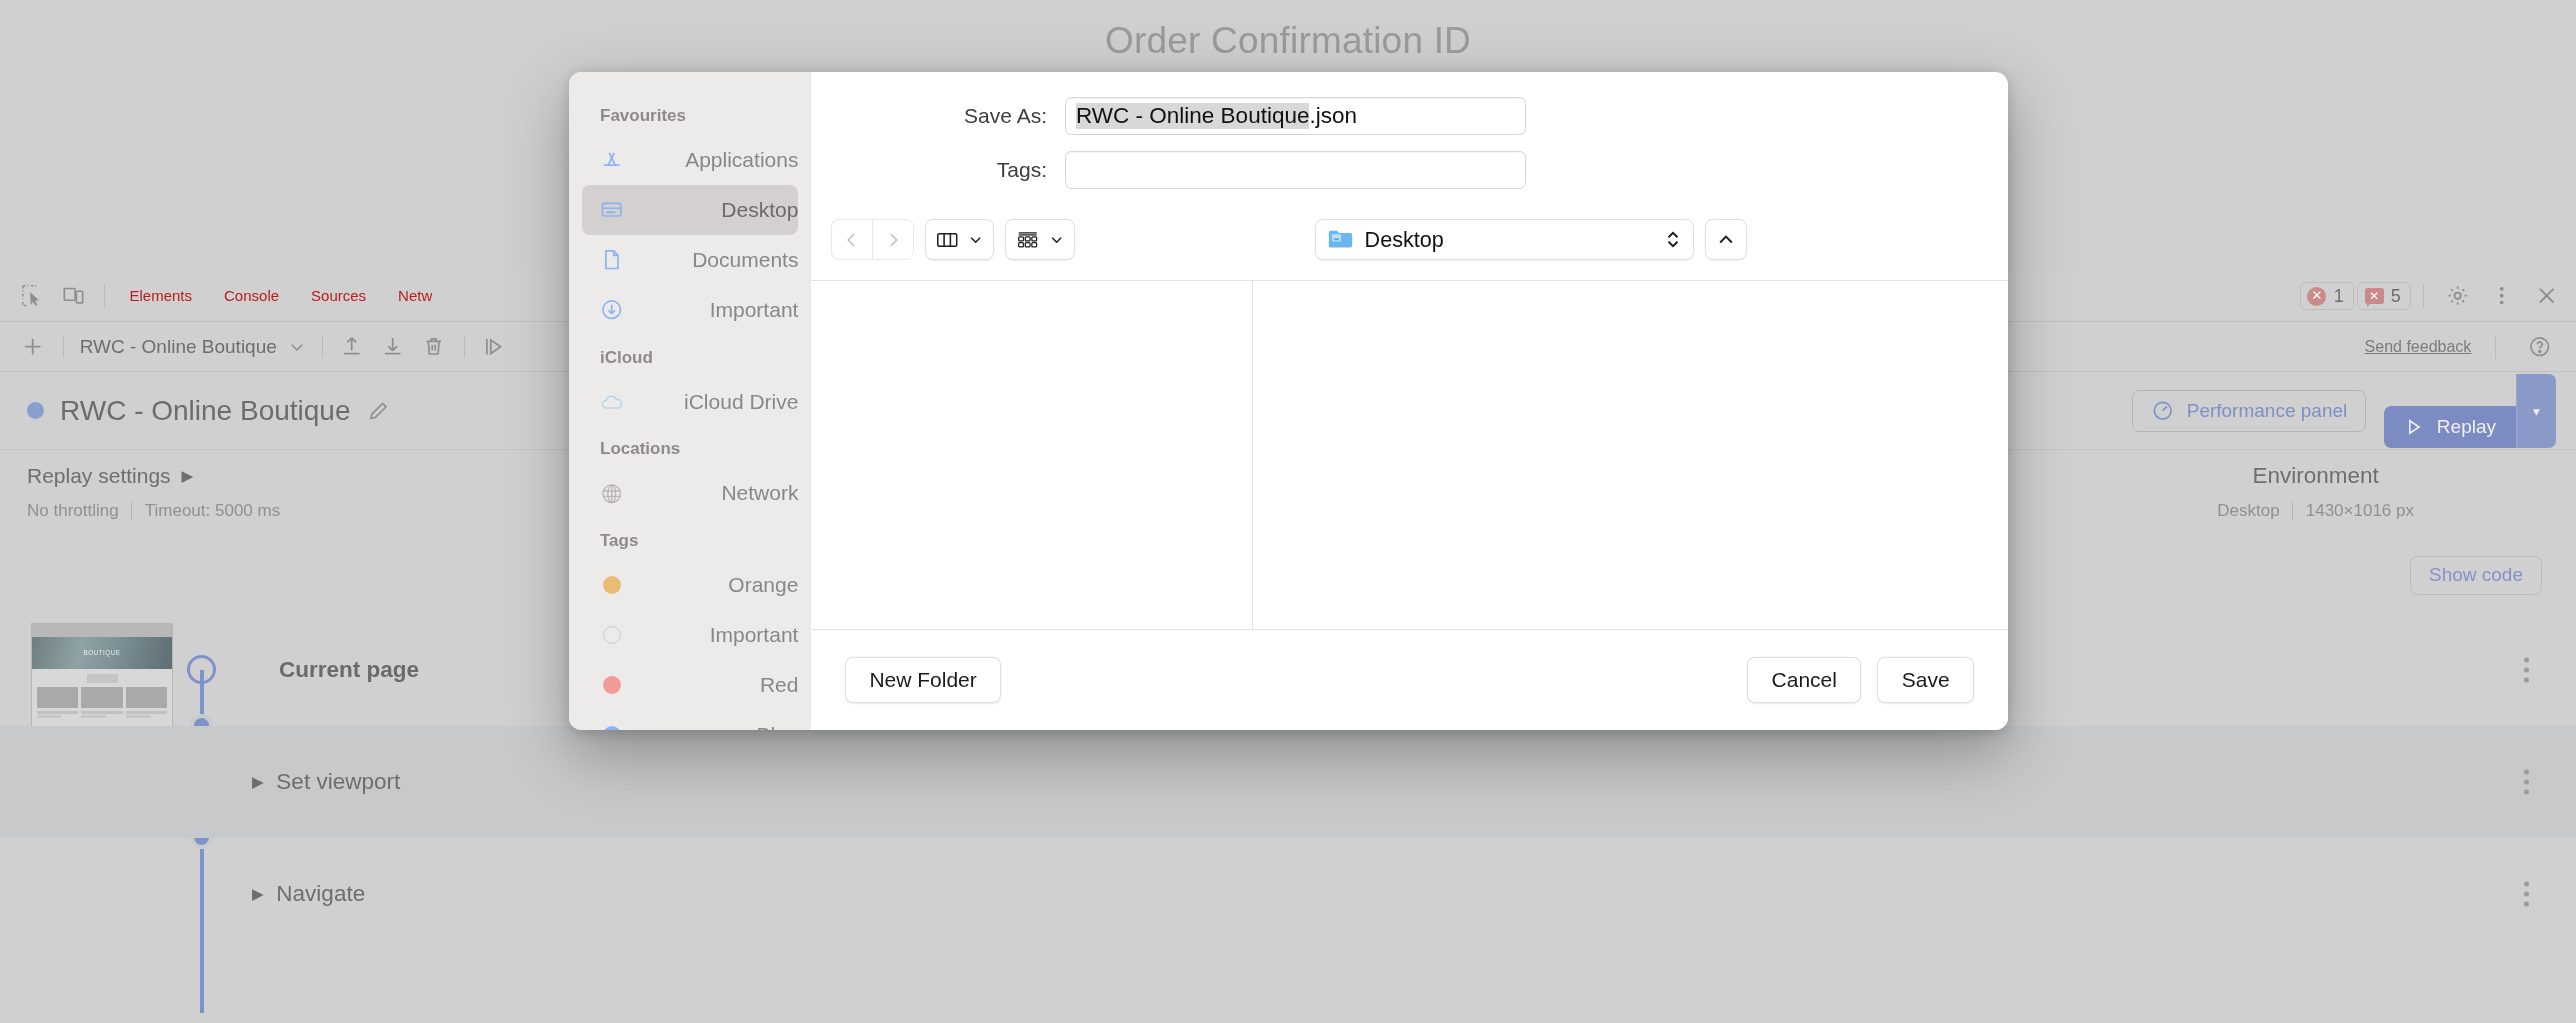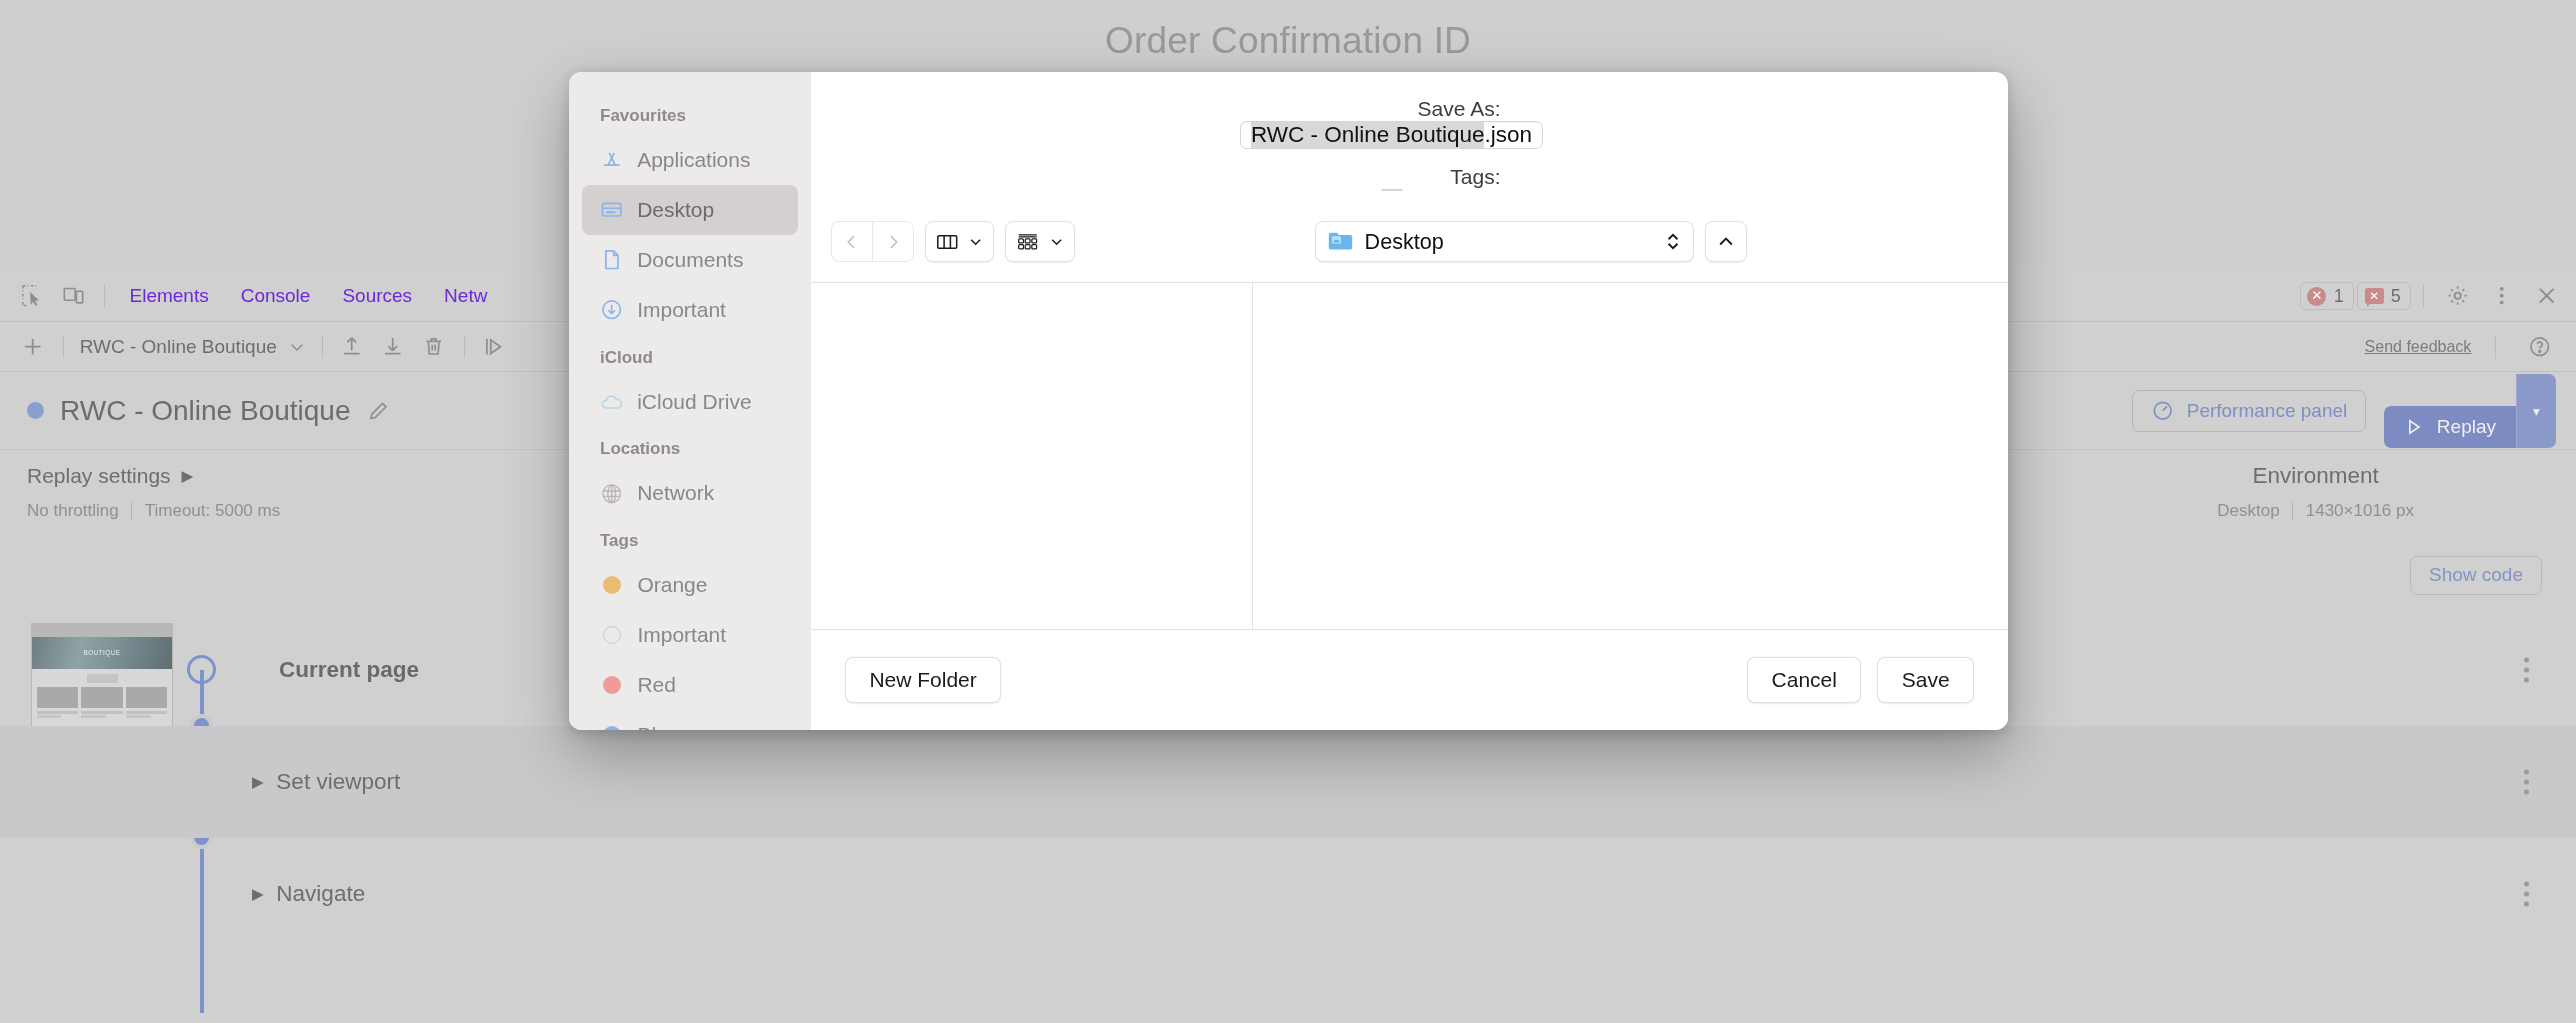--- a/index.html
+++ b/index.html
@@ -43,21 +43,21 @@
   }
   .dt-icon-btn {
     width: 41px; height: 41px;
     display: flex; align-items: center; justify-content: center;
     color: #8e8e8e;
   }
   .dt-sep {
     width: 0.9px; height: 23.4px; background: #bbbbbb; margin: 0 9px;
   }
   .dt-tab {
-    font-size: 19px; color: #6d28d9;
+    font-size: 15px; color: #b91c1c;
     padding: 0 16px; height: 52px;
     display: flex; align-items: center;
     white-space: nowrap;
   }
   .dt-tabbar-right {
     position: absolute; right: 9px; top: 0; height: 52px;
     display: flex; align-items: center; gap: 3.6px;
   }
   .badge {
     display: flex; align-items: center; gap: 7.2px;
@@ -238,30 +238,30 @@
     overflow: hidden;
   }
   .sb-section {
     font-size: 17px; font-weight: bold; color: #8e8a8a;
     padding: 12.6px 0 9px 31px;
   }
   .sb-item {
     display: flex; align-items: center; gap: 12.6px;
     height: 50px; margin: 0 12.6px; padding-left: 18px;
     border-radius: 8px;
-    font-size: 21px; color: #8a8787;
+    font-size: 21px; color: #8a8787; justify-content: space-between;
   }
   .sb-item.sel { background: #d3d0cf; color: #6d6a6a; }
   .sb-ico { width: 25px; height: 25px; display: flex; align-items: center; justify-content: center; flex: 0 0 25px; }
   .tag-dot { width: 18px; height: 18px; border-radius: 50%; flex: 0 0 18px; margin: 0 3.6px; }
 
   .dlg-main { flex: 1; display: flex; flex-direction: column; min-width: 0; }
 
   .dlg-fields { padding: 25px 36px 5.4px 0; }
-  .field-row { display: flex; align-items: center; margin-bottom: 16px; flex-direction: column; }
+  .field-row { display: flex; align-items: center; margin-bottom: 16px; }
   .field-label {
     width: 254px; text-align: right; padding-right: 18px;
     font-size: 21px; color: #3d3d3d;
   }
   .field-input {
     flex: 1; height: 38px; max-width: 461px;
     border: 0.9px solid #d5d5d5; border-radius: 6.3px;
     background: #ffffff;
     display: flex; align-items: center; padding: 0 10px;
     font-size: 22.5px; color: #111111;

